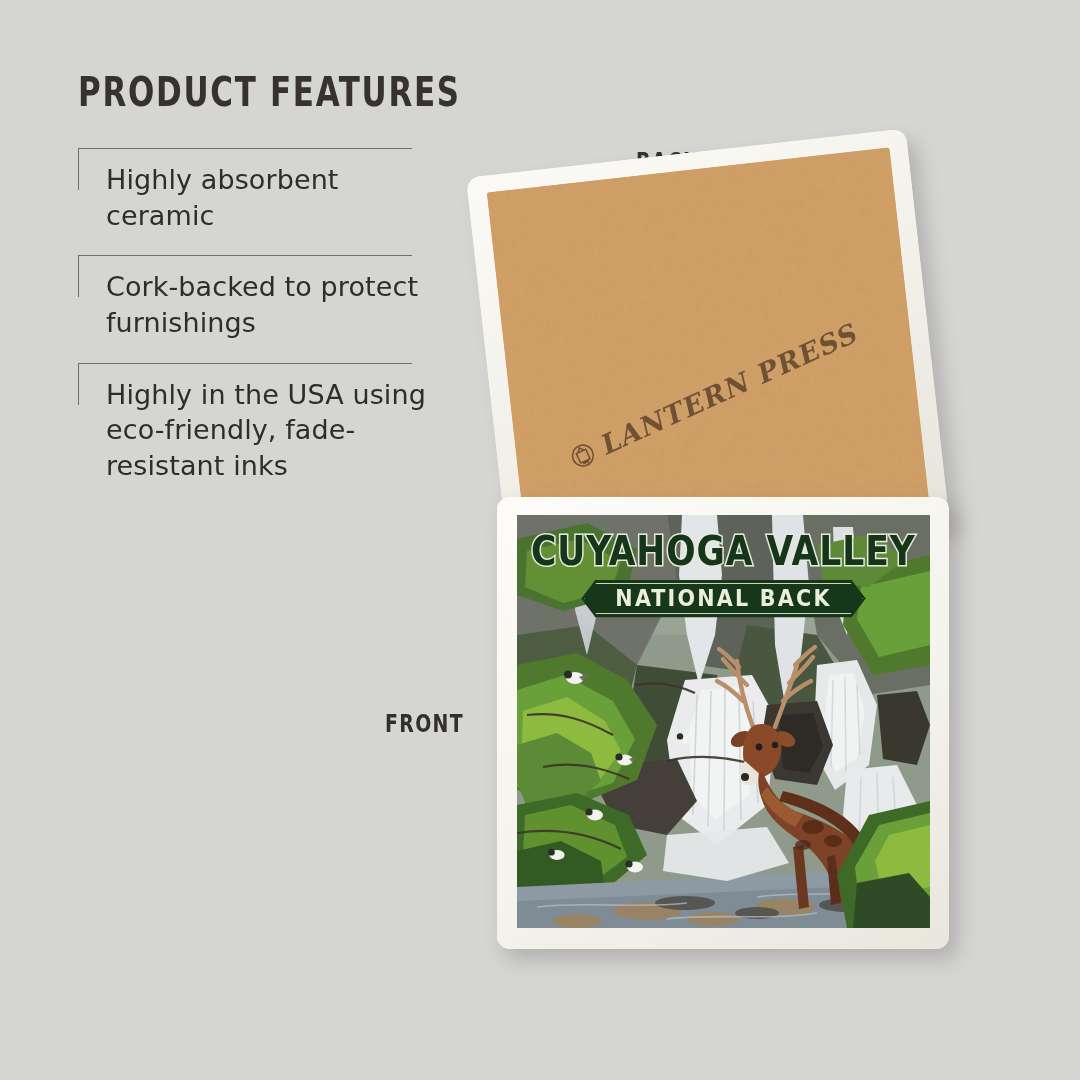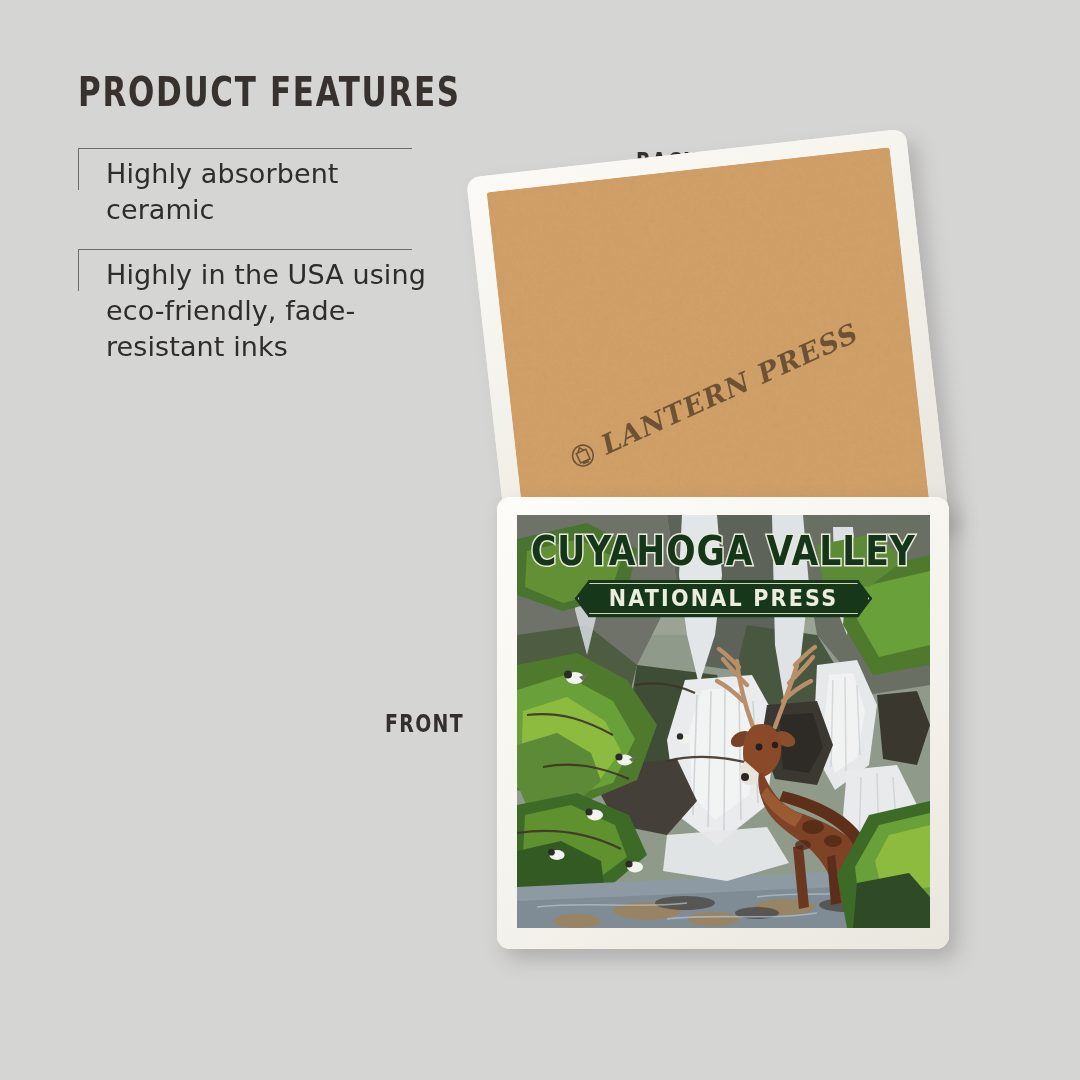--- a/index.html
+++ b/index.html
@@ -20,21 +20,21 @@
     font-weight:bold;
     font-size:40px;
     letter-spacing:2.0px;
     color:#37322e;
     transform:scaleX(0.86);
     transform-origin:left center;
     white-space:nowrap;
     margin:0 0 36px 0;
     line-height:1;
   }
-  .feature{position:relative;padding-top:8px;margin-bottom:22px;}
+  .feature{position:relative;padding-top:14px;margin-bottom:22px;}
   .feature .rule{
     position:absolute;top:0;left:0;width:334px;height:1px;background:#6e6d6b;
   }
   .feature .tick{
     position:absolute;top:0;left:0;width:1px;height:42px;background:#6e6d6b;
   }
   .feature .ftext{
     margin:0;padding-left:28px;
     font-size:27px;line-height:1.32;color:#2f2d2b;
     font-family:"DejaVu Sans","Liberation Sans",sans-serif;
@@ -150,20 +150,25 @@
 
   <div class="features">
     <h1 class="features-title">PRODUCT FEATURES</h1>
 
     <div class="feature">
       <div class="rule"></div>
       <div class="tick"></div>
       <p class="ftext">Highly absorbent ceramic</p>
     </div>
 
+    <div class="feature">
+      <div class="rule"></div>
+      <div class="tick"></div>
+      <p class="ftext">Cork-backed to protect furnishings</p>
+    </div>
 
     <div class="feature">
       <div class="rule"></div>
       <div class="tick"></div>
       <p class="ftext">Highly in the USA using eco-friendly, fade-resistant inks</p>
     </div>
   </div>
 
   <div class="vlabel" id="label-back">BACK</div>
   <div class="vlabel" id="label-front">FRONT</div>
@@ -397,19 +402,19 @@
           </g>
 
           <rect width="413" height="413" fill="none"></rect>
         </g>
       </svg>
 
       <div class="titlewrap">
         <div class="park-title">CUYAHOGA VALLEY</div>
         <div class="banner">
           <span class="bord"></span>
-          <span class="btext">NATIONAL PRESS</span>
+          <span class="btext">NATIONAL BACK</span>
         </div>
       </div>
     </div>
   </div>
 
 </div>
 
 </body></html>

